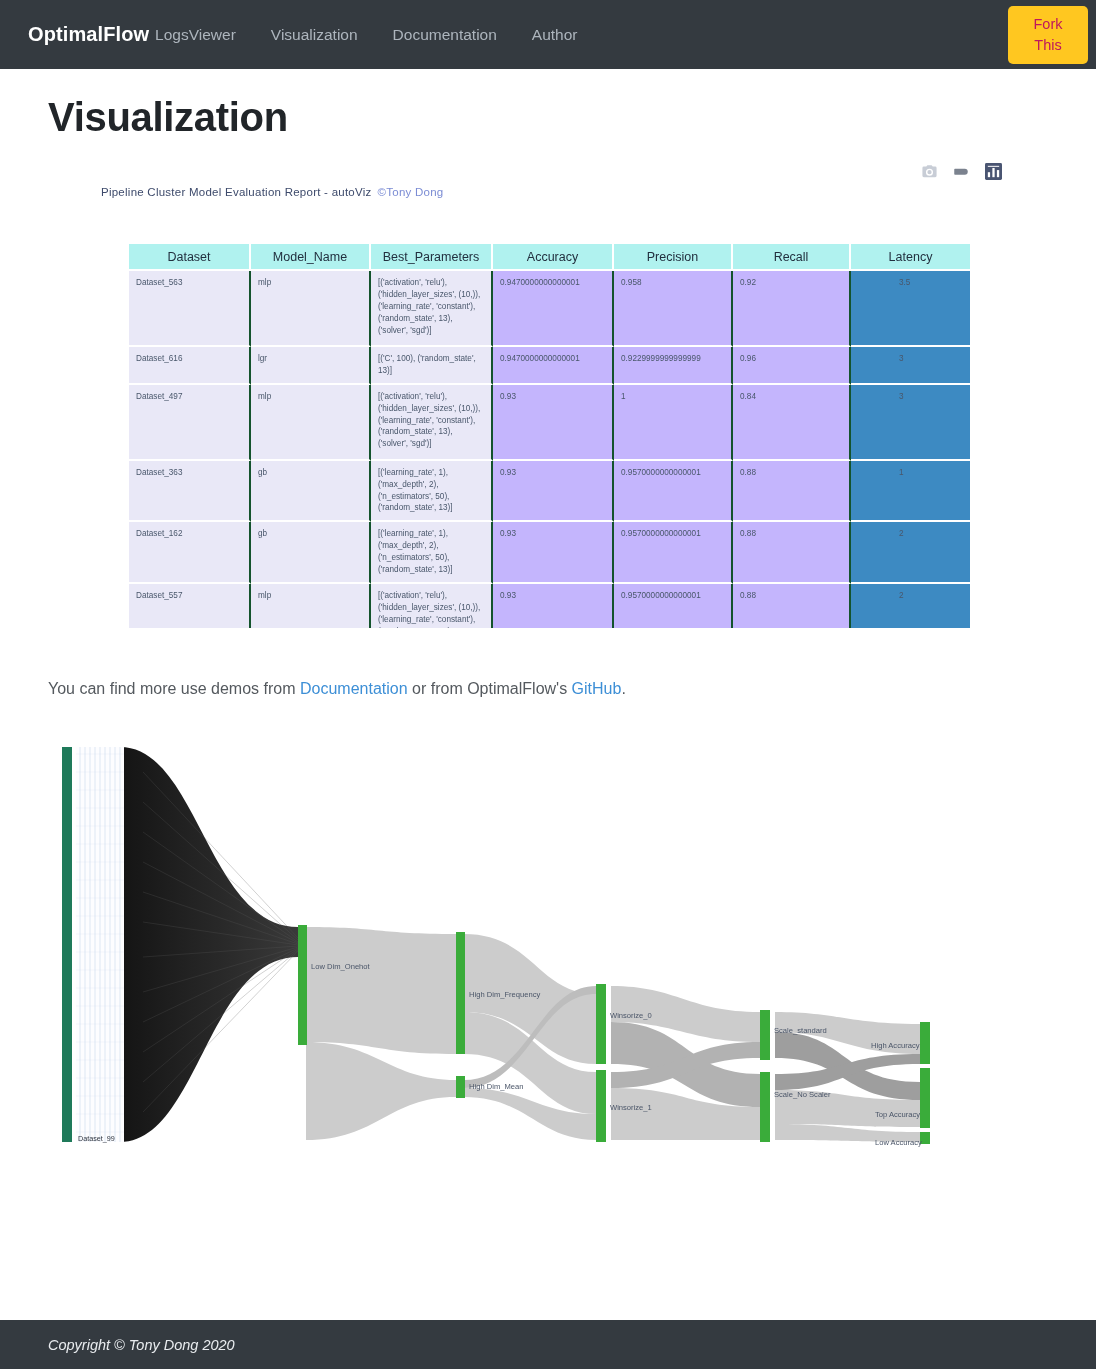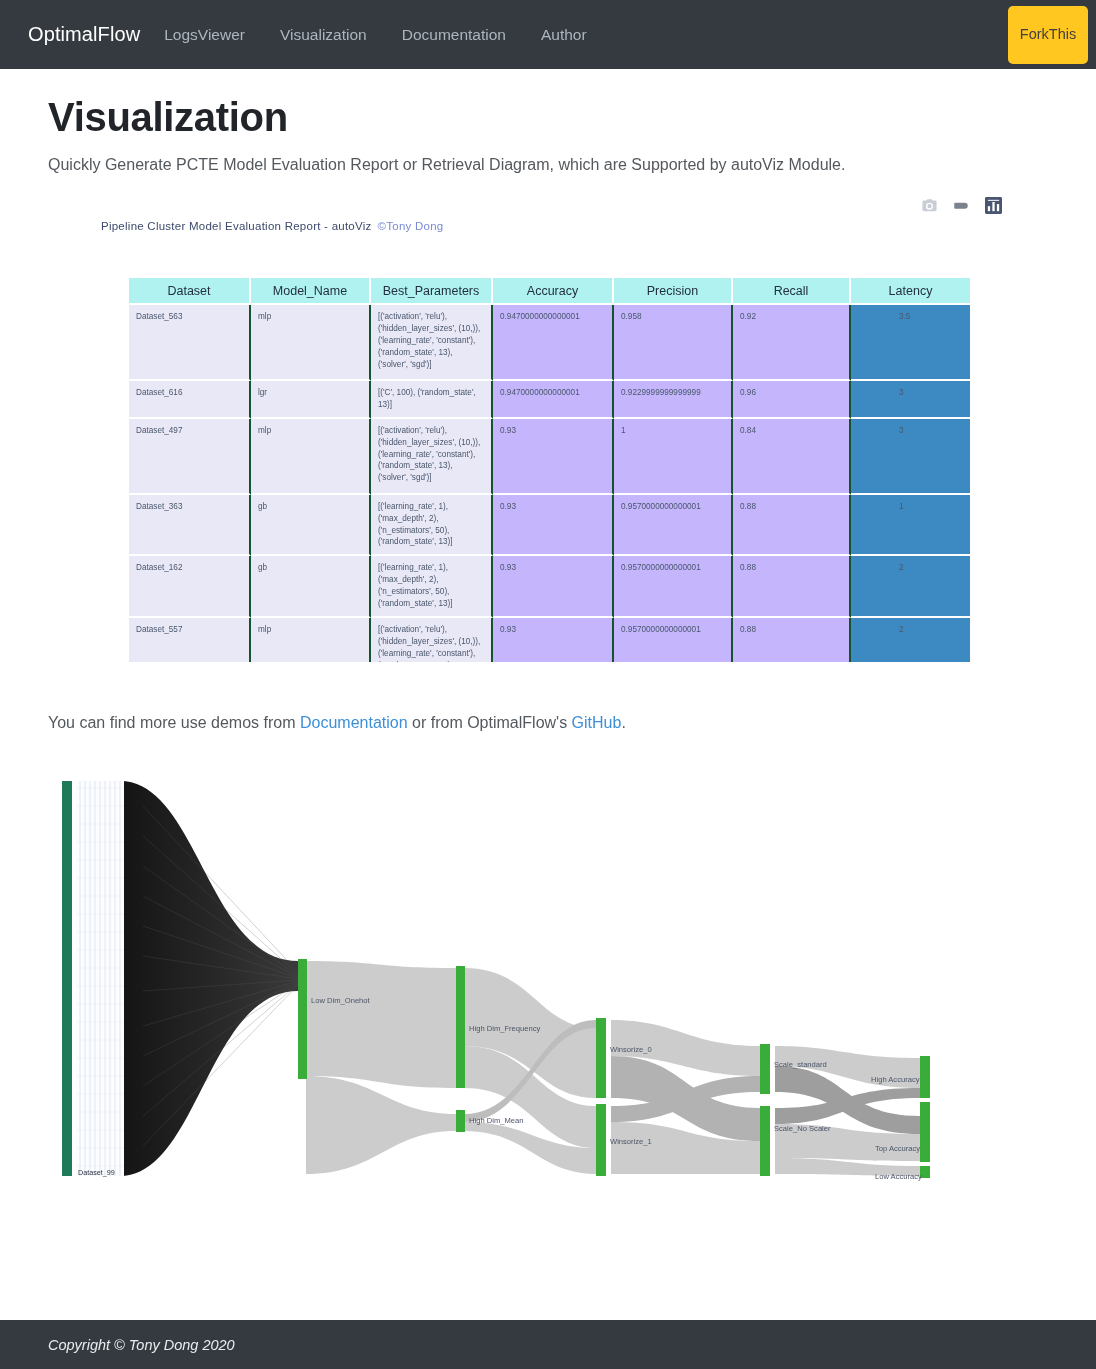--- a/index.html
+++ b/index.html
@@ -14,36 +14,36 @@
   }
 
   
   .navbar {
     height:69px; background:#343a40;
     display:flex; align-items:center;
     padding:0 16px 0 28px;
     position:relative;
   }
   .brand {
-    color:#ffffff; font-size:20px; font-weight:400;
-    letter-spacing:.1px; margin-right:24px; text-decoration:none;
+    color:#ffffff; font-size:20px; font-weight:700;
+    letter-spacing:.1px; margin-right:6px; text-decoration:none;
     white-space:nowrap;
   }
   .nav-links { display:flex; align-items:flex-start; gap:35px; }
   .nav-link {
     color:#adb5bd; font-size:15.5px; text-decoration:none;
     white-space:nowrap;
   }
   .fork-btn {
     position:absolute; right:8px; top:6px;
     width:80px; height:58px;
-    background:#ffc720; color:#404040;
+    background:#ffc720; color:#be185d;
     border:none; border-radius:5px;
     font-size:14.5px; line-height:1.45;
-    display:flex; flex-direction:row;
+    display:flex; flex-direction:column;
     align-items:center; justify-content:center;
     cursor:pointer; font-family:inherit;
   }
   .fork-btn span { display:block; }
 
   
   .page { padding:0 48px; }
   .page-title {
     font-size:40px; font-weight:600; margin:26px 0 0 0;
     letter-spacing:-.3px; color:#212529;
@@ -149,21 +149,20 @@
   </div>
   <button class="fork-btn">
     <span>Fork</span>
     <span>This</span>
   </button>
 </div>
 
 <div class="page">
 
   <h1 class="page-title">Visualization</h1>
-  <p class="page-sub">Quickly Generate PCTE Model Evaluation Report or Retrieval Diagram, which are Supported by autoViz Module.</p>
 
   <div class="modebar">
     <button class="mb-btn" title="Download plot as a png">
       <svg width="17" height="17" viewBox="0 0 24 24" fill="#c8cdd6">
         <path d="M9 3L7.5 5H4a2 2 0 0 0-2 2v11a2 2 0 0 0 2 2h16a2 2 0 0 0 2-2V7a2 2 0 0 0-2-2h-3.5L15 3H9zm3 5a5 5 0 1 1 0 10 5 5 0 0 1 0-10zm0 2a3 3 0 1 0 0 6 3 3 0 0 0 0-6z"></path>
       </svg>
     </button>
     <button class="mb-btn" title="Pan">
       <svg width="18" height="14" viewBox="0 0 24 18" fill="#7b828e">
         <path d="M4 6h13a4 4 0 0 1 0 8H4a1 1 0 0 1-1-1V7a1 1 0 0 1 1-1z"></path>

